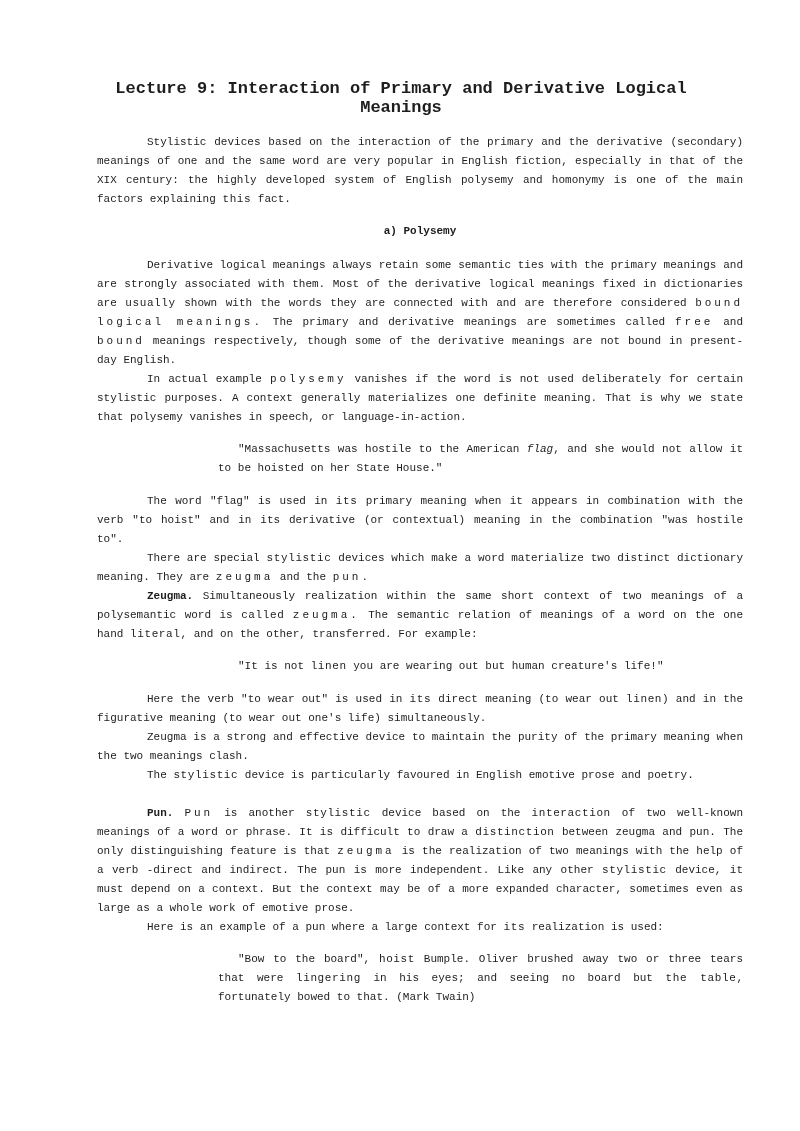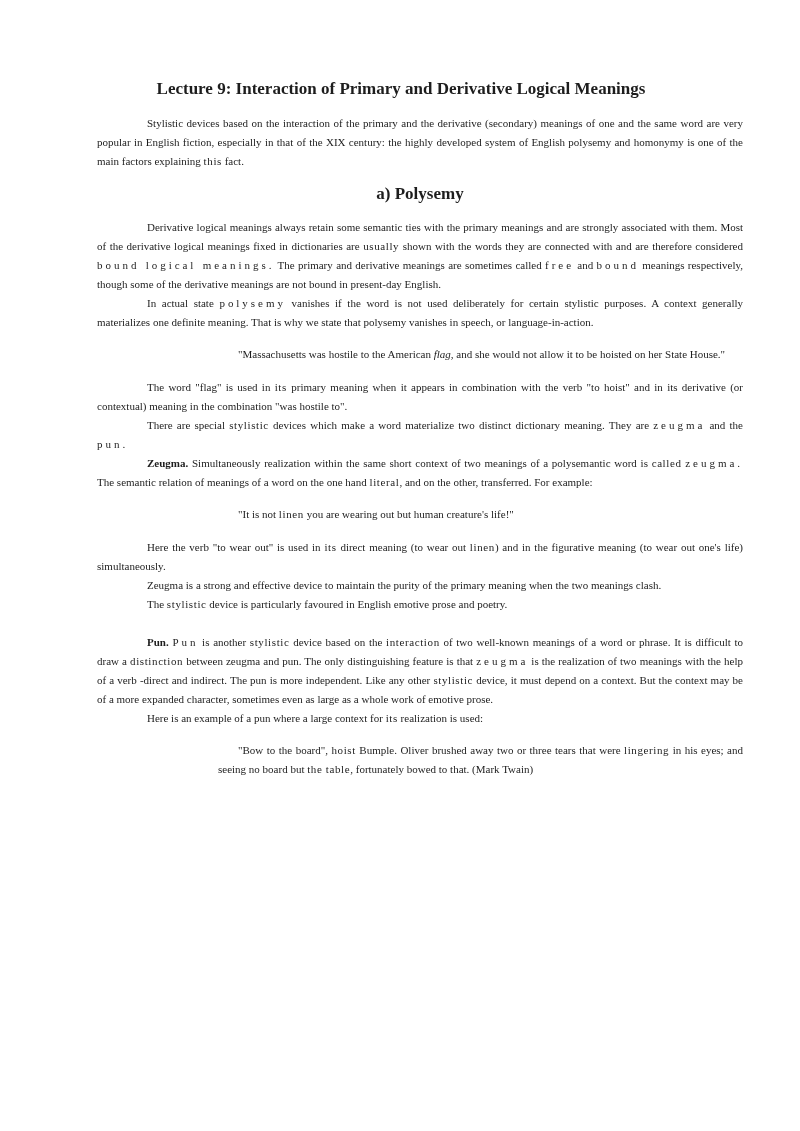--- a/index.html
+++ b/index.html
@@ -3,35 +3,35 @@
 <meta charset="utf-8">
 <style>
   html, body { margin: 0; padding: 0; background: #ffffff; }
   .page {
     position: relative;
     width: 800px;
     height: 1131px;
     background: #ffffff;
     box-sizing: border-box;
     padding: 79px 57px 30px 97px;
-    font-family: Liberation Serif, serif;
+    font-family: Liberation Mono, monospace;
     color: #1d1d1d;
     overflow: hidden;
   }
   .content { width: 646px; }
   h1.doc-title {
     font-size: 17px;
     line-height: 19px;
     font-weight: 700;
     text-align: center;
     margin: 0 0 16px 0;
     padding-right: 38px; 
   }
   h2.section-heading {
-    font-size: 17px;
+    font-size: 11px;
     line-height: 19px;
     font-weight: 700;
     text-align: center;
     margin: 13px 0 15px 0;
   }
   p { margin: 0; font-size: 11px; line-height: 19px; text-align: justify; }
   p.paragraph { text-indent: 50px; }
   p.quote { margin: 13px 0 14px 121px; text-indent: 20px; }
   .spacer { height: 19px; }
   .run-b  { font-weight: 700; }
@@ -42,21 +42,21 @@
 </head>
 <body>
 
 <div class="page">
   <div class="content">
     <h1 class="doc-title">Lecture 9: Interaction of Primary and Derivative Logical Meanings</h1>
     <div>
         <p class="paragraph"><span>Stylistic devices based on the interaction of the primary and the derivative (secondary) meanings of one and the same word are very popular in English fiction, especially in that of the XIX century: the highly developed system of English polysemy and homonymy is one of the main factors explaining </span><span class="run-sp1">this</span><span> fact.</span></p>
         <h2 class="section-heading">a) Polysemy</h2>
         <p class="paragraph"><span>Derivative logical meanings always retain some semantic ties with the primary meanings and are strongly associated with them. Most of the derivative logical meanings fixed in dictionaries are </span><span class="run-sp1">usually</span><span> shown with the words they are connected with and are therefore considered </span><span class="run-sp">bound logical meanings.</span><span> The primary and derivative meanings are sometimes called </span><span class="run-sp">free</span><span> and </span><span class="run-sp">bound</span><span> meanings respectively, though some of the derivative meanings are not bound in present-day English.</span></p>
-        <p class="paragraph"><span>In actual state </span><span class="run-sp">polysemy</span><span> vanishes if the word is not used deliberately for certain stylistic purposes. A context generally materializes one definite meaning. That is why we state that polysemy vanishes in speech, or language-in-action.</span></p>
+        <p class="paragraph"><span>In actual example </span><span class="run-sp">polysemy</span><span> vanishes if the word is not used deliberately for certain stylistic purposes. A context generally materializes one definite meaning. That is why we state that polysemy vanishes in speech, or language-in-action.</span></p>
         <p class="quote"><span>"Massachusetts was hostile to the American </span><span class="run-i">flag</span><span>, and she would not allow it to be hoisted on her State House."</span></p>
         <p class="paragraph"><span>The word "flag" is used in </span><span class="run-sp1">its</span><span> primary meaning when it appears in combination with the verb "to hoist" and in its derivative (or contextual) meaning in the combination "was hostile to".</span></p>
         <p class="paragraph"><span>There are special </span><span class="run-sp1">stylistic</span><span> devices which make a word materialize two distinct dictionary meaning. They are </span><span class="run-sp">zeugma</span><span> and the </span><span class="run-sp">pun.</span></p>
         <p class="paragraph"><span class="run-b">Zeugma.</span><span> Simultaneously realization within the same short context of two meanings of a polysemantic word is </span><span class="run-sp1">called</span><span> </span><span class="run-sp">zeugma.</span><span> The semantic relation of meanings of a word on the one hand </span><span class="run-sp1">literal</span><span>, and on the other, transferred. For example:</span></p>
         <p class="quote"><span>"It is not </span><span class="run-sp1">linen</span><span> you are wearing out but human creature's life!"</span></p>
         <p class="paragraph"><span>Here the verb "to wear out" is used in </span><span class="run-sp1">its</span><span> direct meaning (to wear out </span><span class="run-sp1">linen</span><span>) and in the figurative meaning (to wear out one's life) simultaneously.</span></p>
         <p class="paragraph"><span>Zeugma is a strong and effective device to maintain the purity of the primary meaning when the two meanings clash.</span></p>
         <p class="paragraph"><span>The </span><span class="run-sp1">stylistic</span><span> device is particularly favoured in English emotive prose and poetry.</span></p>
         <div class="spacer"></div>
         <p class="paragraph"><span class="run-b">Pun.</span><span> </span><span class="run-sp">Pun</span><span> is another </span><span class="run-sp1">stylistic</span><span> device based on the </span><span class="run-sp1">interaction</span><span> of two well-known meanings of a word or phrase. It is difficult to draw a </span><span class="run-sp1">distinction</span><span> between zeugma and pun. The only distinguishing feature is that </span><span class="run-sp">zeugma</span><span> is the realization of two meanings with the help of a verb -direct and indirect. The pun is more independent. Like any other </span><span class="run-sp1">stylistic</span><span> device, it must depend on a context. But the context may be of a more expanded character, sometimes even as large as a whole work of emotive prose.</span></p>

